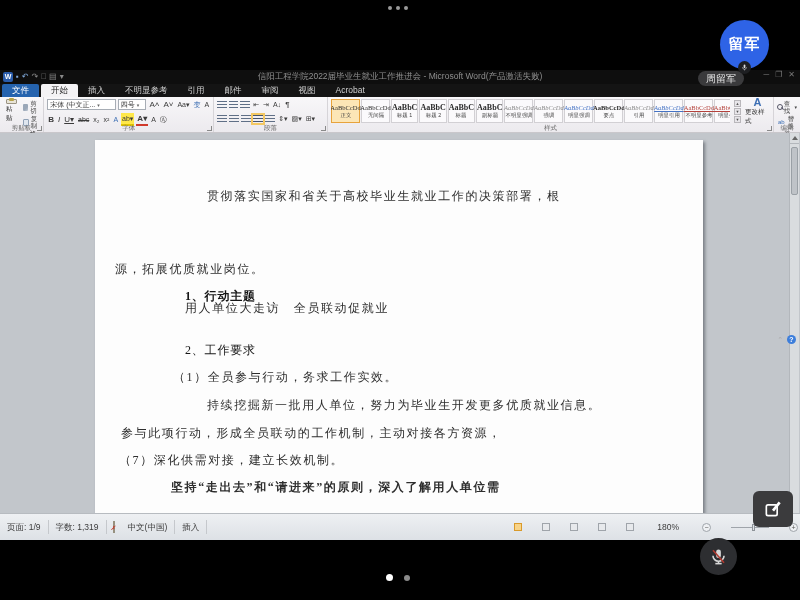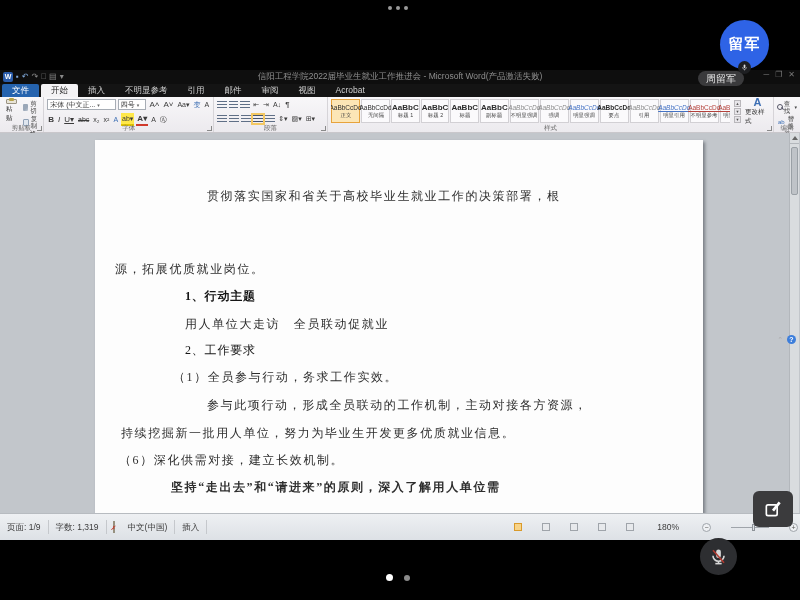--- a/index.html
+++ b/index.html
@@ -68,21 +68,21 @@
   .tgl.fc{border-bottom:2px solid #d03a2b;font-weight:bold}
   .tgl.blue{color:#3d6fb4}
   .ibar{width:10px;height:8px;background:repeating-linear-gradient(to bottom,#5f6f86 0 1px,transparent 1px 3px)}
   .ibar.num{background:repeating-linear-gradient(to bottom,#5f6f86 0 1px,transparent 1px 3px);width:9px}
   .ibar.just-active{outline:2px solid #f3c863;outline-offset:0;background:repeating-linear-gradient(to bottom,#44536a 0 1px,transparent 1px 3px)}
   .styles-grp{flex:1}
   .gallery{display:flex;overflow:hidden;width:416px;gap:1px}
   .sitem{width:29px;height:24px;border:1px solid #d2d0d4;background:#fbfafc;display:flex;flex-direction:column;
     align-items:center;justify-content:center;gap:0}
   .sitem.active{border:1.5px solid #e7a33c;background:#fce6b6}
-  .sitem .pv{font-size:6.5px;color:#2c2c2c;line-height:8px;font-family:Liberation Sans, sans-serif}
+  .sitem .pv{font-size:6.5px;color:#2c2c2c;line-height:8px;font-family:Liberation Serif, serif}
   .sitem .lb{font-size:6px;color:#444;line-height:7px;white-space:nowrap;transform:scale(.9)}
   .sitem.v-heading .pv{font-weight:bold;font-size:8px}
   .sitem.v-subtle .pv{color:#8a8a8a;font-style:italic}
   .sitem.v-blue .pv{color:#4472c4;font-style:italic}
   .sitem.v-blue-u .pv{color:#4472c4;font-style:italic;text-decoration:underline}
   .sitem.v-red-u .pv{color:#b4423c;text-decoration:underline}
   .sitem.v-bold .pv{font-weight:bold}
   .gal-arrows{display:flex;flex-direction:column;justify-content:center;gap:1px;padding:0 1px}
   .gal-arrows i{width:7px;height:7px;background:#e7e5e9;border:1px solid #b9b7bb;font-size:4px;color:#555;
     display:flex;align-items:center;justify-content:center}
@@ -96,21 +96,21 @@
   .canvas{position:relative;width:800px;height:380px;background:#c2c6cb;overflow:hidden}
   .page{position:absolute;left:95px;top:7px;width:608px;height:373px;background:#fdfdfd;
     box-shadow:2px 2px 3px rgba(60,65,72,.55);overflow:hidden}
   .doc-line{position:absolute;white-space:nowrap;color:#2e2e2e;font-family:"Liberation Serif",serif;
     font-size:12px;letter-spacing:1.6px}
   .page div:nth-of-type(1){left:84px;top:6px;font-size:18px;font-weight:700;letter-spacing:1px;color:#141414}
   .page div:nth-of-type(2){left:112px;top:48px}
   .page div:nth-of-type(3){left:32px;top:85px}
   .page div:nth-of-type(4){left:20px;top:121px}
   .page div:nth-of-type(5){left:90px;top:148px;font-weight:700;color:#161616;letter-spacing:.8px}
-  .page div:nth-of-type(6){left:90px;top:176px}
+  .page div:nth-of-type(6){left:90px;top:160px}
   .page div:nth-of-type(7){left:90px;top:202px;font-weight:400;color:#161616;letter-spacing:.8px}
   .page div:nth-of-type(8){left:78px;top:229px;font-weight:400}
   .page div:nth-of-type(9){left:112px;top:257px}
   .page div:nth-of-type(10){left:26px;top:285px}
   .page div:nth-of-type(11){left:24px;top:312px}
   .page div:nth-of-type(12){left:76px;top:339px;font-weight:600}
   .page div:nth-of-type(13){left:26px;top:365px}
   .vscroll{position:absolute;right:1px;top:0;width:10px;height:380px;background:#d9dcdf;border-left:1px solid #b3b7bc}
   .vscroll .up{height:11px;border-bottom:1px solid #b3b7bc;display:flex;align-items:center;justify-content:center}
   .vscroll .up:before{content:"";border-left:3px solid transparent;border-right:3px solid transparent;border-bottom:4px solid #666}
@@ -391,23 +391,23 @@
     <div class="page">
 
     <div class="doc-line"></div>
         <div class="doc-line">贯彻落实国家和省关于高校毕业生就业工作的决策部署，根</div>
         <div class="doc-line"></div>
         <div class="doc-line">源，拓展优质就业岗位。</div>
         <div class="doc-line">1、行动主题</div>
         <div class="doc-line">用人单位大走访　全员联动促就业</div>
         <div class="doc-line">2、工作要求</div>
         <div class="doc-line">（1）全员参与行动，务求工作实效。</div>
+        <div class="doc-line">持续挖掘新一批用人单位，努力为毕业生开发更多优质就业信息。</div>
         <div class="doc-line">参与此项行动，形成全员联动的工作机制，主动对接各方资源，</div>
-        <div class="doc-line">持续挖掘新一批用人单位，努力为毕业生开发更多优质就业信息。</div>
-        <div class="doc-line">（6）深化供需对接，建立长效机制。</div>
+        <div class="doc-line">（7）深化供需对接，建立长效机制。</div>
         <div class="doc-line">坚持“走出去”和“请进来”的原则，深入了解用人单位需</div>
       </div>
     <div class="vscroll">
       <div class="up"></div>
       <div class="thumb"></div>
     </div>
   </div>
 
   <div class="statusbar">
     <div class="sb-left">

